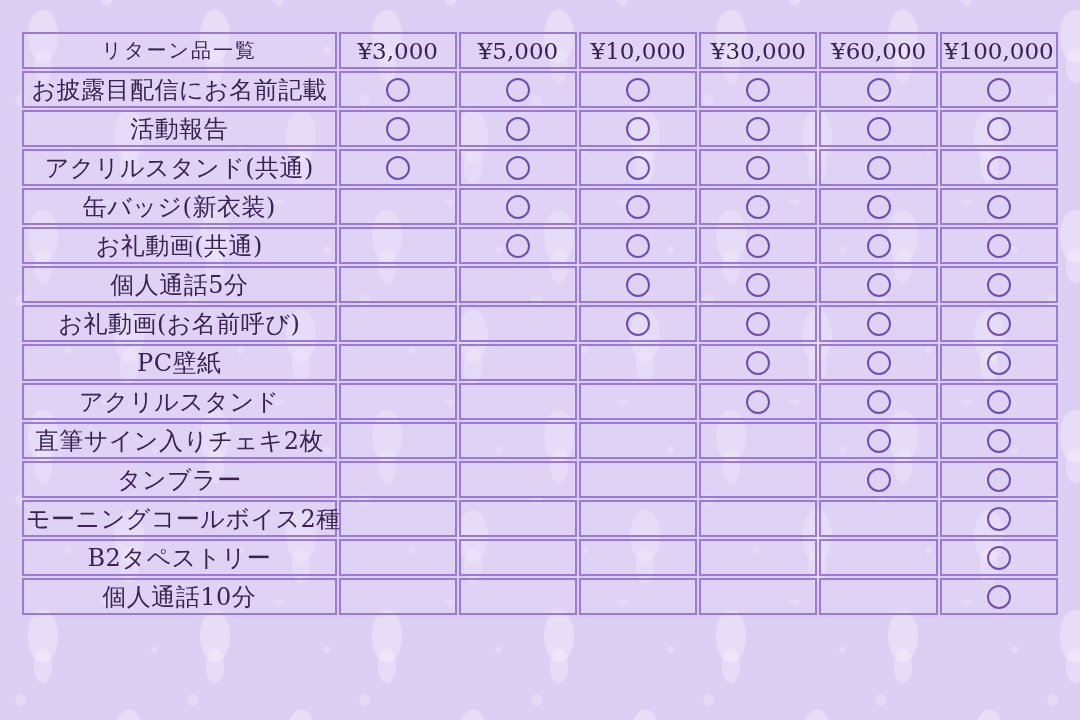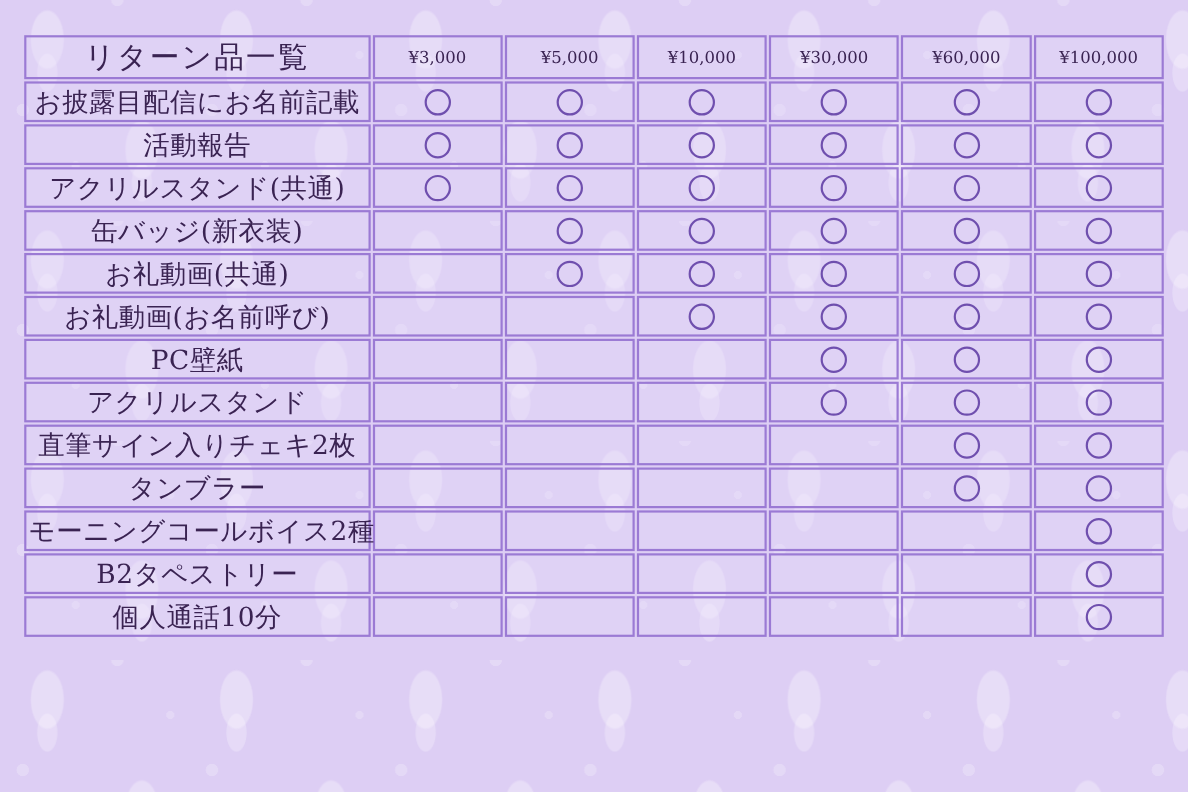--- a/index.html
+++ b/index.html
@@ -58,28 +58,28 @@
     color: #3a2352;
     font-weight: normal;
     box-sizing: border-box;
   }
 
   
   table.reward-table col.c-item { width: 314px; }
   table.reward-table col.c-tier { width: 118px; }
 
   th.header-item {
-    font-size: 27px;
+    font-size: 20px;
     letter-spacing: 2px;
     height: 45px;
     font-weight: normal;
     margin-top: 14px;
   }
   th.header-tier {
-    font-size: 15px;
+    font-size: 23px;
     height: 45px;
     font-weight: normal;
     letter-spacing: 0px;
   }
 
   td.item-label {
     font-size: 24px;
     letter-spacing: 0.5px;
     white-space: nowrap;
   }
@@ -170,20 +170,29 @@
         <tr>
           <td class="item-label">お礼動画(共通)</td>
           <td class="cell"><span class="empty-mark"></span></td>
           <td class="cell"><span class="circle-mark"></span></td>
           <td class="cell"><span class="circle-mark"></span></td>
           <td class="cell"><span class="circle-mark"></span></td>
           <td class="cell"><span class="circle-mark"></span></td>
           <td class="cell"><span class="circle-mark"></span></td>
         </tr>
         <tr>
+          <td class="item-label">個人通話5分</td>
+          <td class="cell"><span class="empty-mark"></span></td>
+          <td class="cell"><span class="empty-mark"></span></td>
+          <td class="cell"><span class="circle-mark"></span></td>
+          <td class="cell"><span class="circle-mark"></span></td>
+          <td class="cell"><span class="circle-mark"></span></td>
+          <td class="cell"><span class="circle-mark"></span></td>
+        </tr>
+        <tr>
           <td class="item-label">お礼動画(お名前呼び)</td>
           <td class="cell"><span class="empty-mark"></span></td>
           <td class="cell"><span class="empty-mark"></span></td>
           <td class="cell"><span class="circle-mark"></span></td>
           <td class="cell"><span class="circle-mark"></span></td>
           <td class="cell"><span class="circle-mark"></span></td>
           <td class="cell"><span class="circle-mark"></span></td>
         </tr>
         <tr>
           <td class="item-label">PC壁紙</td>

